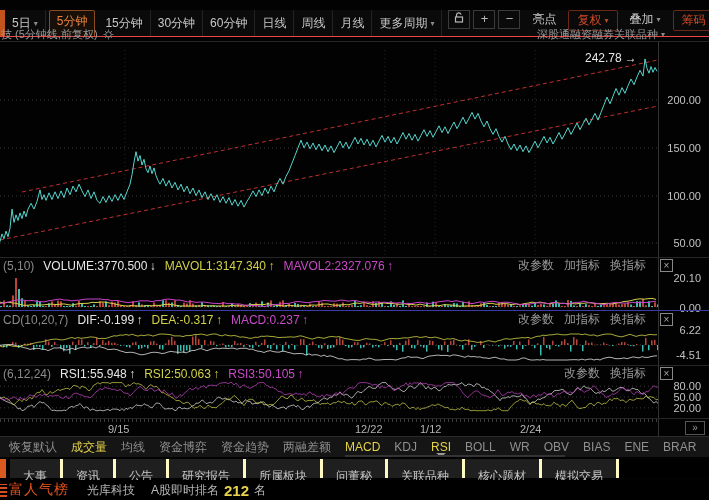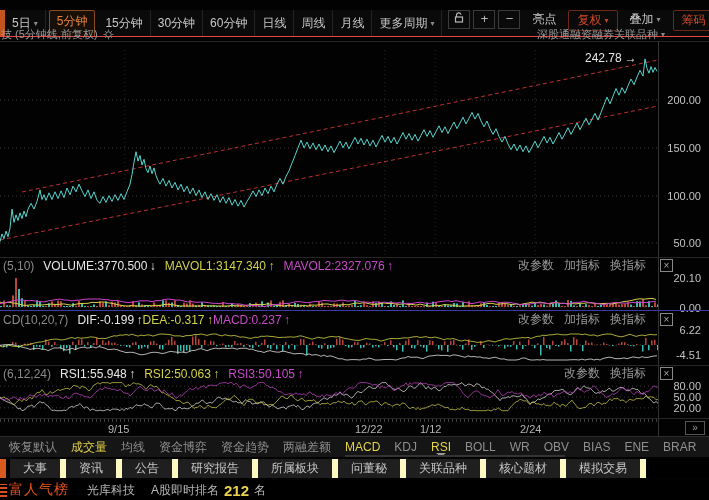--- a/index.html
+++ b/index.html
@@ -44,21 +44,21 @@
 .pclose{width:13px;height:13px;border:1px solid #888;color:#aaa;font-size:10px;line-height:11px;text-align:center;margin-left:4px}
 
 .indbar{position:absolute;top:436px;left:0;width:709px;height:21px;border-top:1px solid #2b2b2b;background:#151515;display:flex;align-items:center;padding-left:2px;overflow:hidden}
 .ind{flex:none;padding:0 7px;font-size:12px;color:#8f8f8f;cursor:pointer;position:relative;height:20px;line-height:20px}
 .ind.on{color:#e3d24a}
 .ind.mk::after{content:"";position:absolute;left:50%;bottom:0;margin-left:-5px;border-left:5px solid transparent;border-right:5px solid transparent;border-top:4px solid #9a9a9a}
 .scrollthumb{position:absolute;left:345px;top:455px;width:220px;height:2px;background:#343434}
 
 .tabrow{position:absolute;top:459px;left:0;width:709px;height:19px;display:flex;align-items:center;background:#000}
 .tabstrip{width:6px;height:19px;background:#d85a1e;margin-right:4px;flex:none}
-.tab{flex:none;height:19px;line-height:19px;padding:0 13px;background:#1f1f1f;border-right:6px solid #fef9c3;font-size:12px;color:#c6c6c6;cursor:pointer}
+.tab{flex:none;height:19px;line-height:19px;padding:8px 13px;background:#1f1f1f;border-right:3px solid #fef9c3;font-size:12px;color:#c6c6c6;cursor:pointer}
 
 .footer{position:absolute;top:480px;left:0;width:709px;height:20px;display:flex;align-items:center;background:#000}
 .flogo-cut{width:7px;height:13px;margin-left:0;margin-right:2px;background:repeating-linear-gradient(0deg,#d84e1e 0 2px,transparent 2px 4px)}
 .flogo{font-weight:normal;font-size:14px;color:#e0511d;letter-spacing:1px}
 .fstock{margin-left:18px;font-size:12px;color:#b8b8b8}
 .flabel{margin-left:16px;font-size:12px;color:#b8b8b8}
 .frank{margin:0 5px;font-size:15px;font-weight:bold;color:#e8d24a}
 .funit{font-size:12px;color:#b8b8b8}
 </style>
 </head>
@@ -374,21 +374,21 @@
       <rect x="657" y="30.3728740089392" width="2" height="2.627125991060799" fill="#3abcb2"></rect>
       <polyline points="0,28.1 4,29.1 8,28.3 12,28.8 16,29.3 20,30.4 24,31.4 28,31.2 32,30.7 36,31.0 40,31.1 44,30.8 48,30.3 52,30.1 56,30.6 60,30.2 64,29.9 68,30.7 72,31.2 76,30.2 80,29.5 84,29.4 88,29.3 92,28.3 96,28.6 100,28.1 104,28.0 108,28.8 112,29.3 116,30.3 120,31.1 124,31.8 128,32.0 132,31.6 136,32.0 140,32.0 144,32.0 148,31.4 152,31.8 156,31.3 160,31.5 164,30.5 168,30.3 172,30.7 176,31.3 180,32.0 184,32.0 188,32.0 192,32.0 196,32.0 200,32.0 204,31.5 208,32.0 212,31.7 216,32.0 220,32.0 224,32.0 228,32.0 232,31.3 236,31.8 240,31.8 244,32.0 248,31.2 252,30.6 256,30.6 260,30.4 264,30.6 268,29.7 272,30.5 276,31.2 280,31.5 284,32.0 288,31.2 292,31.5 296,32.0 300,32.0 304,31.3 308,32.0 312,31.0 316,31.2 320,30.7 324,30.0 328,30.0 332,30.9 336,31.3 340,31.0 344,30.6 348,30.8 352,29.9 356,29.0 360,29.4 364,28.5 368,29.5 372,30.3 376,30.3 380,29.7 384,28.9 388,29.6 392,29.4 396,30.0 400,30.3 404,29.7 408,30.4 412,30.4 416,31.1 420,30.1 424,31.0 428,32.0 432,31.9 436,31.6 440,31.6 444,30.7 448,30.8 452,31.1 456,32.0 460,32.0 464,32.0 468,31.9 472,32.0 476,31.6 480,31.4 484,30.4 488,29.5 492,29.3 496,30.3 500,30.0 504,29.6 508,29.8 512,30.8 516,29.8 520,30.8 524,29.7 528,29.1 532,28.1 536,28.8 540,28.1 544,28.9 548,29.7 552,29.4 556,28.4 560,29.4 564,29.3 568,29.8 572,29.6 576,29.9 580,29.2 584,29.3 588,28.7 592,28.9 596,29.7 600,29.6 604,29.5 608,29.3 612,30.0 616,29.2 620,28.6 624,27.5 628,27.2 632,26.3 636,25.3 640,24.8 644,25.2 648,24.7 652,24.4 656,25.4" fill="none" stroke="#d2d24a" stroke-width="1"></polyline>
       <polyline points="0,29.6 4,28.7 8,28.2 12,27.1 16,26.0 20,26.0 24,26.2 28,26.8 32,26.5 36,27.1 40,27.6 44,27.9 48,26.9 52,26.3 56,25.6 60,25.0 64,26.0 68,26.1 72,26.9 76,26.3 80,26.1 84,25.3 88,25.0 92,25.0 96,25.0 100,25.0 104,25.6 108,25.7 112,26.8 116,26.4 120,27.1 124,28.0 128,28.5 132,28.1 136,27.7 140,26.8 144,26.9 148,26.8 152,27.7 156,26.7 160,26.6 164,25.6 168,25.0 172,25.5 176,26.1 180,26.1 184,27.0 188,28.0 192,27.6 196,28.3 200,28.1 204,28.1 208,28.6 212,29.2 216,29.4 220,29.7 224,28.8 228,29.7 232,29.5 236,30.1 240,30.0 244,31.0 248,31.4 252,31.5 256,31.6 260,32.0 264,32.5 268,31.8 272,30.9 276,30.5 280,30.1 284,29.5 288,29.5 292,28.6 296,27.6 300,27.7 304,28.3 308,28.7 312,28.0 316,27.4 320,27.3 324,26.4 328,26.8 332,27.1 336,27.1 340,26.2 344,26.3 348,27.2 352,26.7 356,26.6 360,27.6 364,28.2 368,28.1 372,28.8 376,27.8 380,28.5 384,28.2 388,28.6 392,28.6 396,29.1 400,28.6 404,29.6 408,29.3 412,29.6 416,28.7 420,28.2 424,28.9 428,29.5 432,29.1 436,28.2 440,27.6 444,27.2 448,26.7 452,27.6 456,26.7 460,27.5 464,28.3 468,28.9 472,29.6 476,28.8 480,27.9 484,28.5 488,27.8 492,27.3 496,27.7 500,28.8 504,28.2 508,28.3 512,28.9 516,29.8 520,30.4 524,30.3 528,30.3 532,29.6 536,28.8 540,28.9 544,28.8 548,29.7 552,28.6 556,28.6 560,29.4 564,29.4 568,30.0 572,29.0 576,28.3 580,28.3 584,27.2 588,28.3 592,28.9 596,29.3 600,30.0 604,30.6 608,29.7 612,28.9 616,28.3 620,29.0 624,29.1 628,29.2 632,28.3 636,28.8 640,28.3 644,28.5 648,28.4 652,27.7 656,27.2" fill="none" stroke="#c944c9" stroke-width="1"></polyline>
     </svg>
   <div class="ylab" style="top:272px">20.10</div>
   <div class="ylab" style="top:302px">0.00</div>
   <div class="sepblue" style="top:310px"></div>
 
   <div class="phead" style="top:312px">
     <span class="pparam">CD(10,20,7)</span>
-    <span id="macd-fields" style="display:flex;">
+    <span id="macd-fields" style="display:flex;gap:9px">
         <span class="pf fw">DIF:-0.199 ↑</span>
         <span class="pf fy">DEA:-0.317 ↑</span>
         <span class="pf fm">MACD:0.237 ↑</span>
       </span>
   </div>
   <div class="plinks" style="top:312px" id="macd-links">
       <span class="plink">改参数</span>
       <span class="plink">加指标</span>
       <span class="plink">换指标</span>
       <span class="pclose">×</span>

